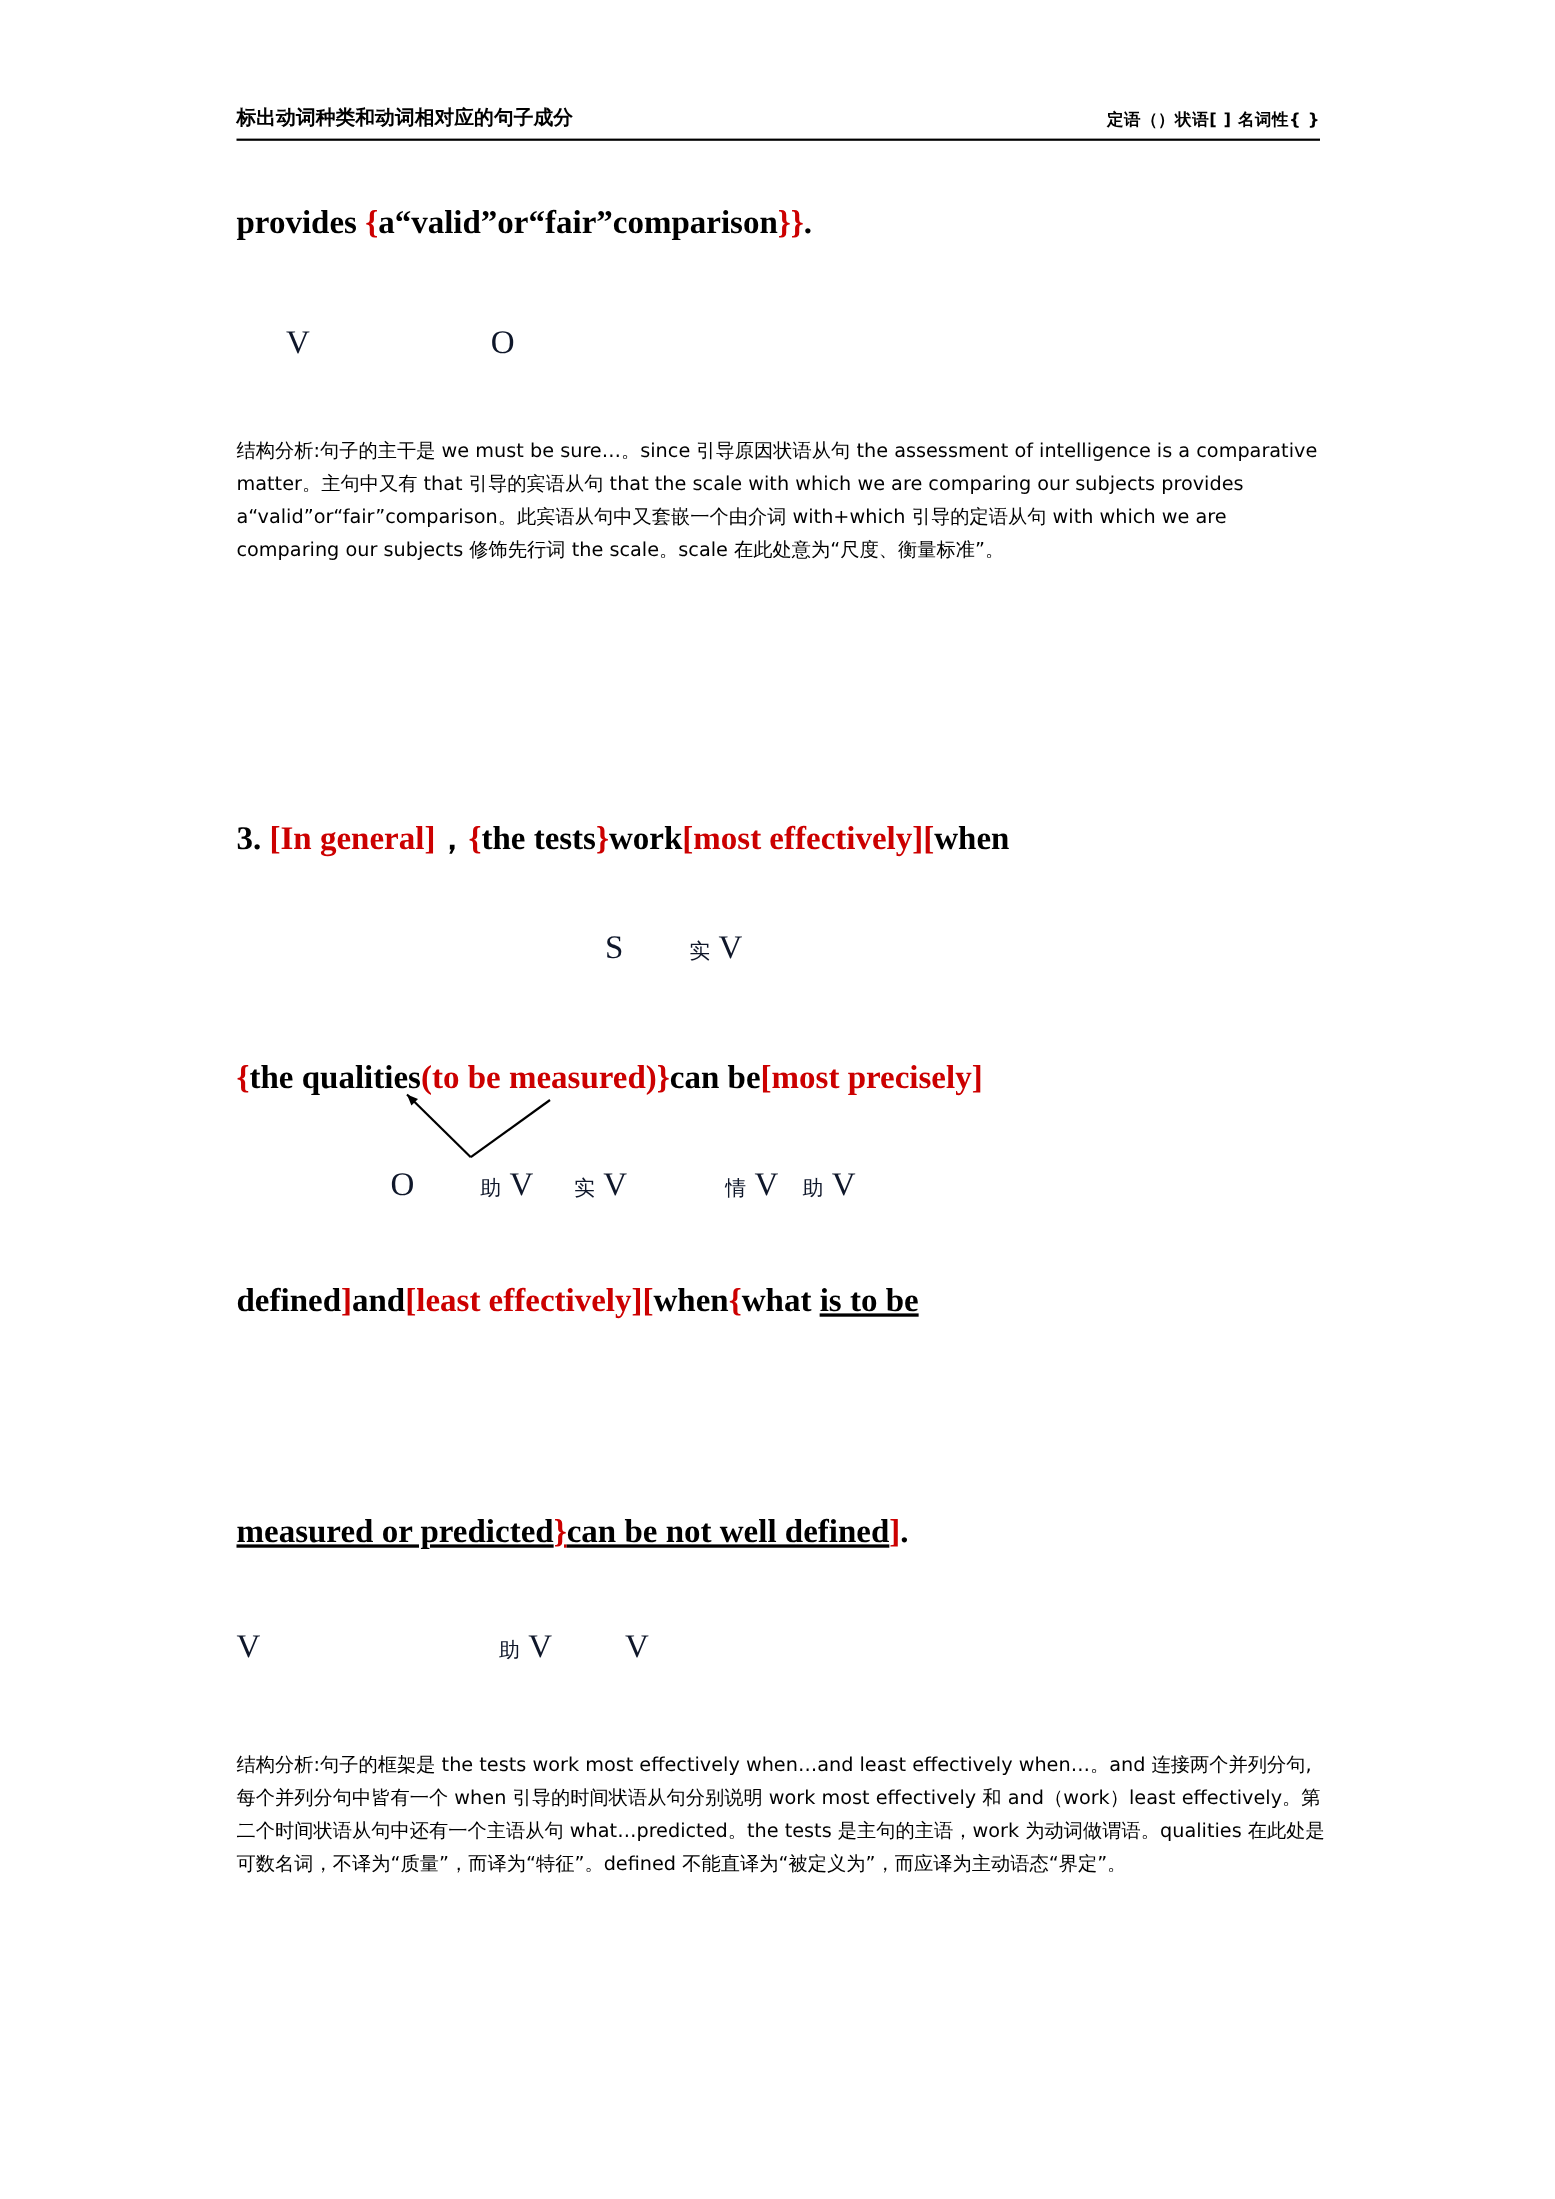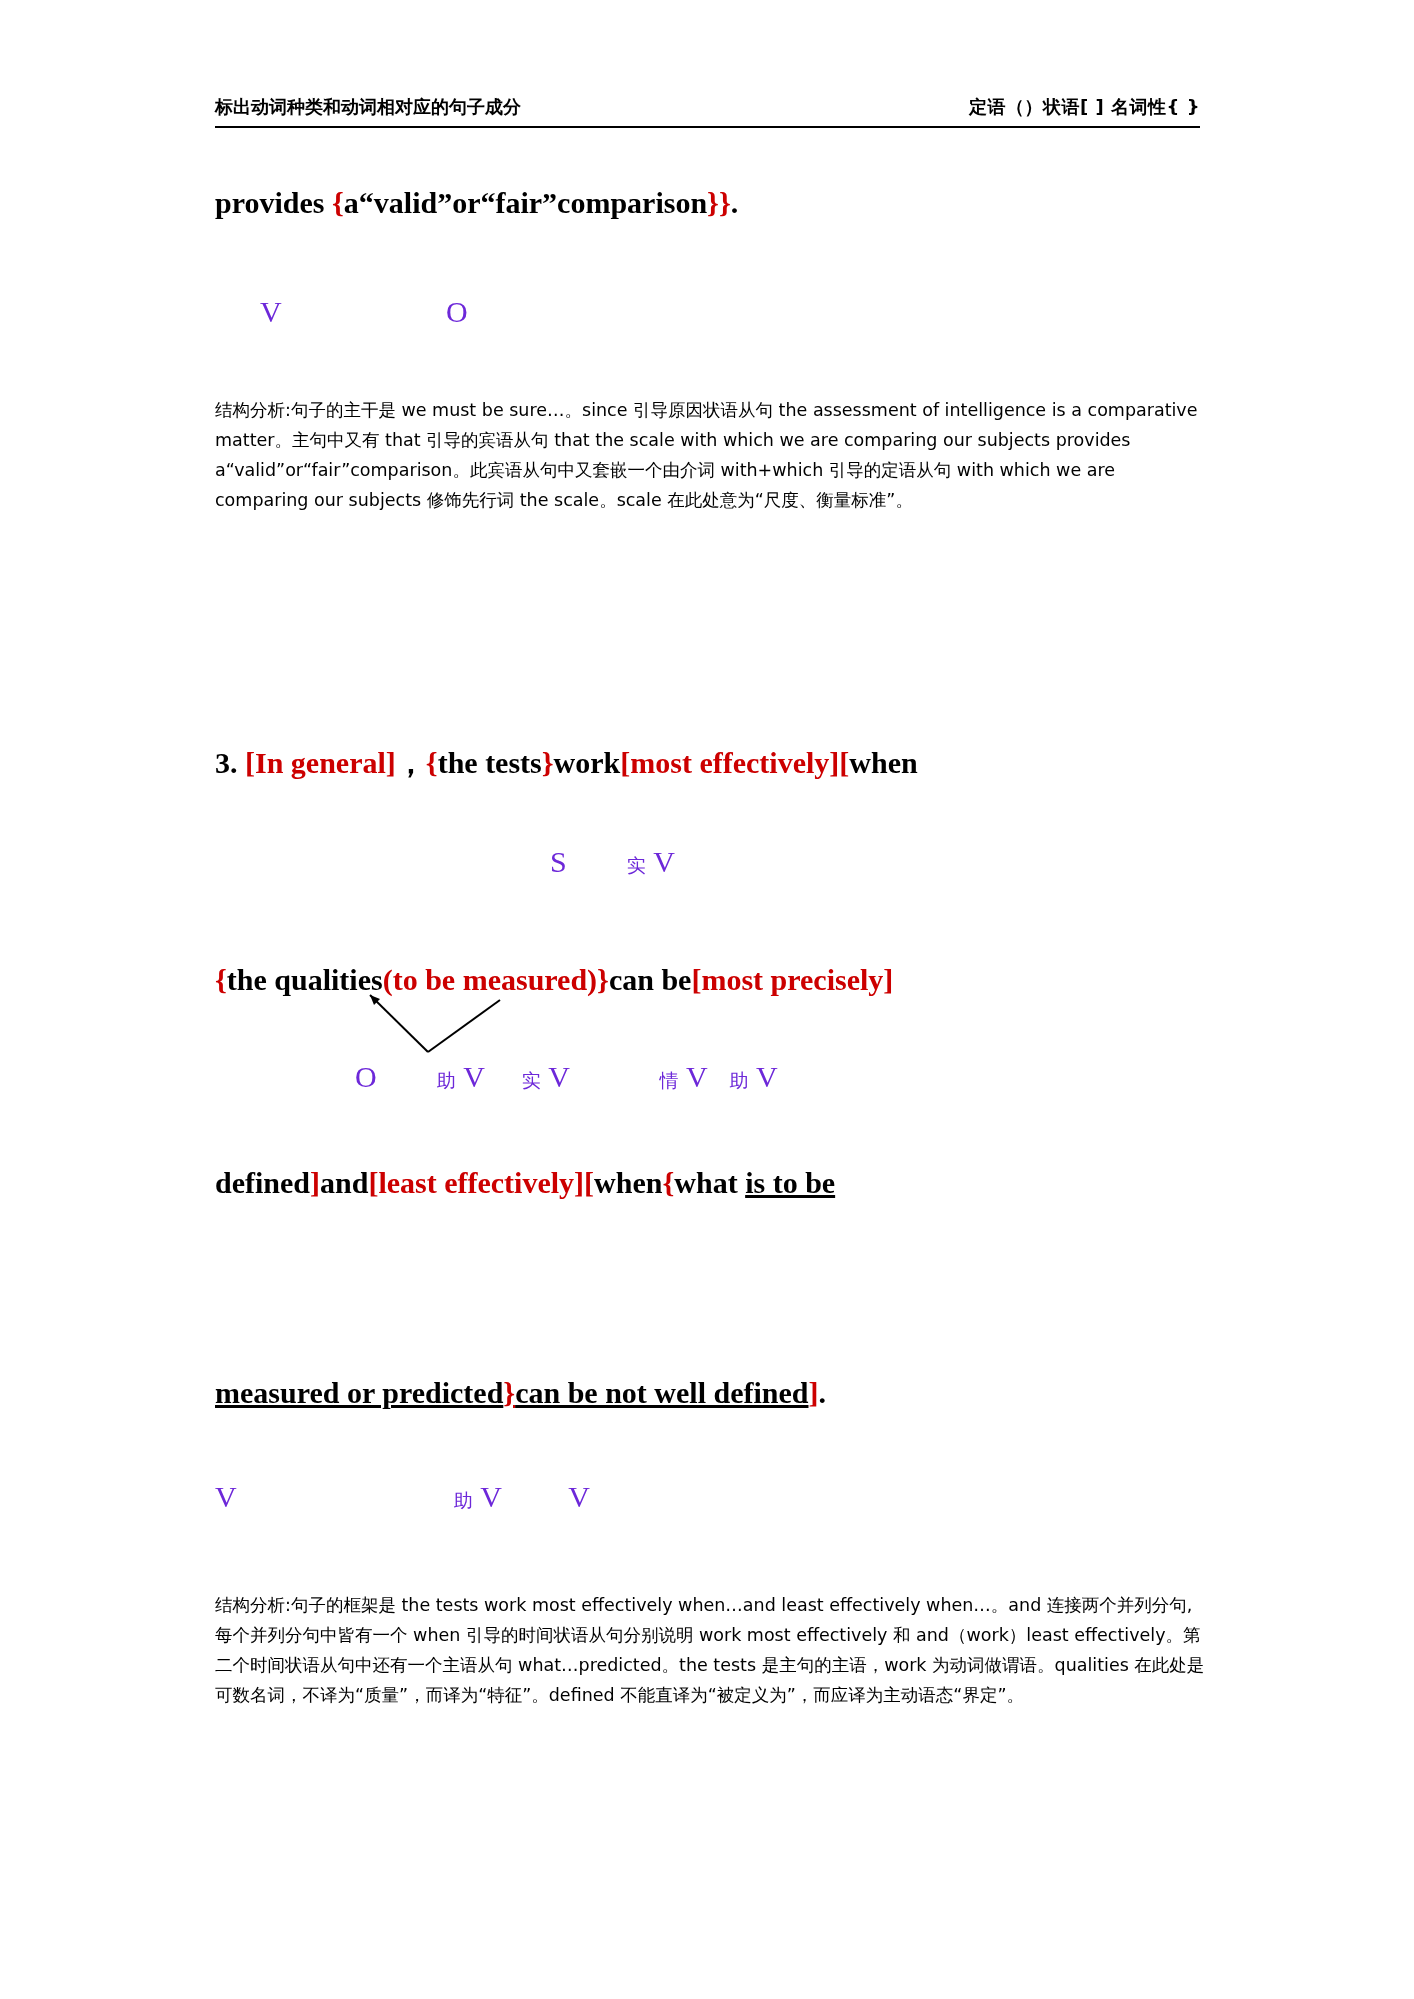--- a/index.html
+++ b/index.html
@@ -23,21 +23,21 @@
     left: 215px;
     top: 95px;
     width: 985px;
     display: flex;
     justify-content: space-between;
     align-items: flex-end;
     font-size: 19px;
     font-weight: bold;
   }
   .header .h-left { font-family: "DejaVu Sans", sans-serif; font-size: 18px; }
-  .header .h-right { font-family: "DejaVu Sans", sans-serif; font-size: 18px; letter-spacing: 0.5px; margin-left: 29px;}
+  .header .h-right { font-family: "DejaVu Sans", sans-serif; font-size: 15px; letter-spacing: 0.5px; margin-left: 29px;}
   .header-rule {
     position: absolute;
     left: 215px;
     top: 126px;
     width: 985px;
     height: 2px;
     background: #000;
   }
 
   
@@ -49,21 +49,21 @@
     font-size: 30px;
     line-height: 1.2;
     white-space: nowrap;
   }
   .red { color: #cc0000; }
   .blk-num { color: #000; }
   .ul { text-decoration: underline; }
 
   .marks {
     font-family: "Liberation Serif", serif;
-    color: #6d28d9;
+    color: #0f172a;
     font-size: 30px;
     white-space: pre;
     font-weight: normal;
   }
   .marks .cn {
     font-family: "DejaVu Sans", sans-serif;
     font-size: 19px;
   }
 
   .analysis {

